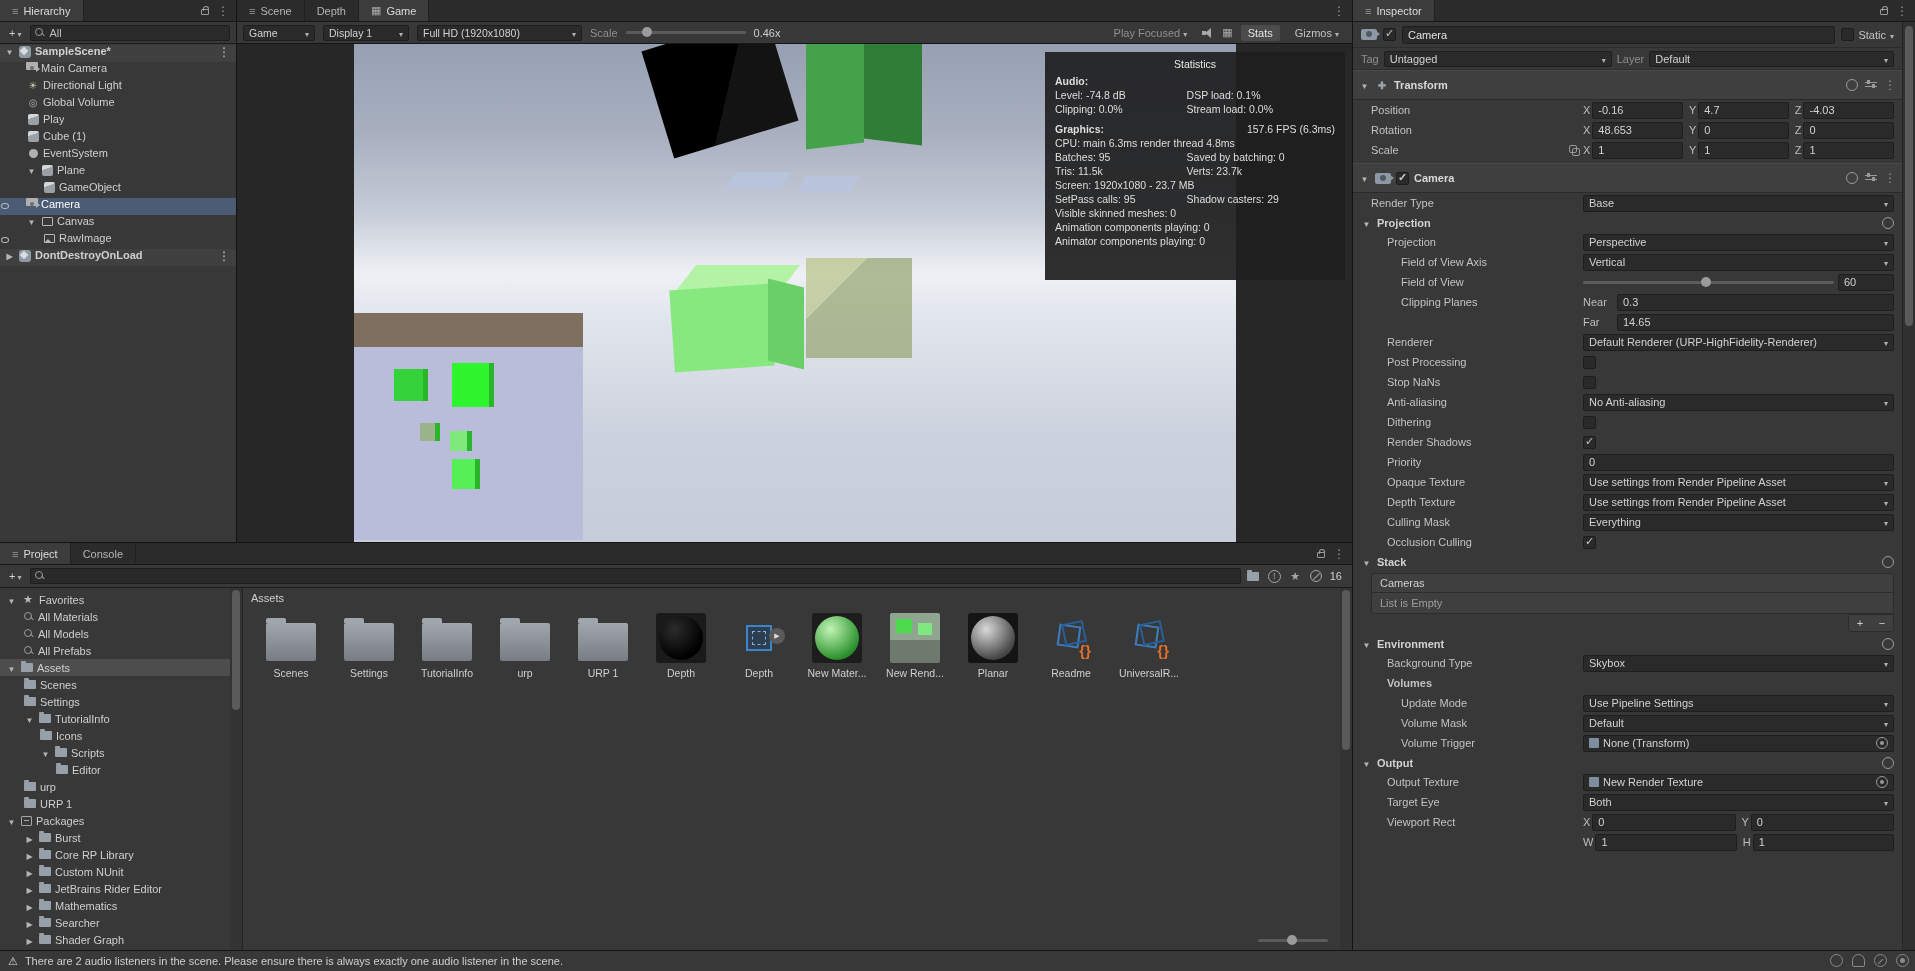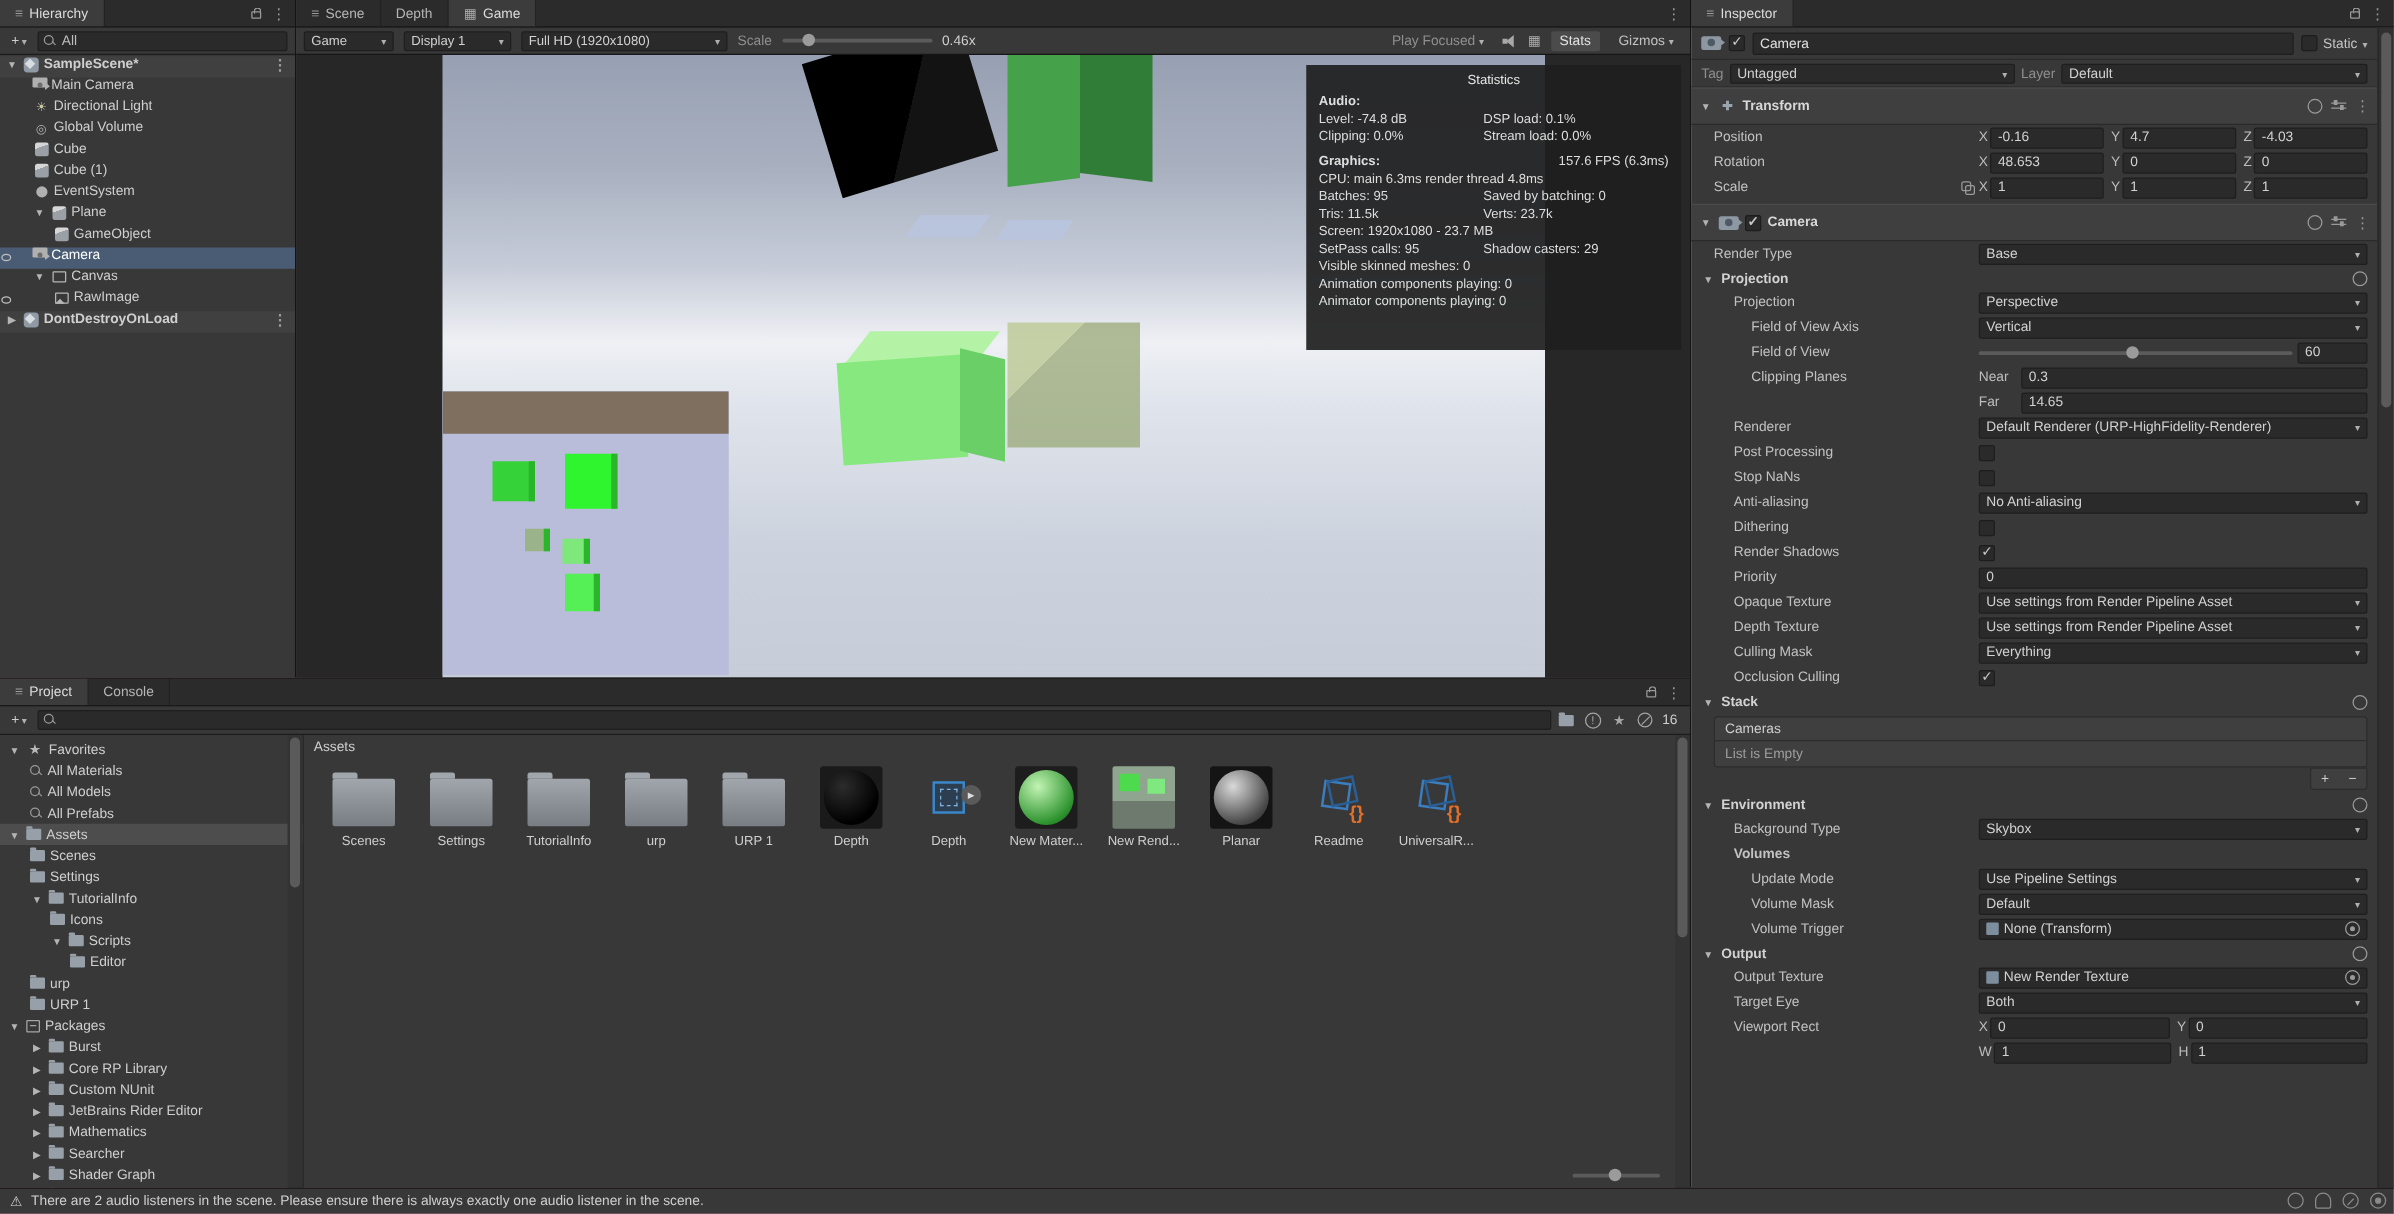--- a/index.html
+++ b/index.html
@@ -254,21 +254,21 @@
               <span class="hlabel">Directional Light</span>
             </div>
             <div class="hrow ind1">
               <span class="gly vol-ico"></span>
               <span class="hlabel">Global Volume</span>
             </div>
             <div class="hrow ind1">
               <span class="gly">
                   <span class="cube-ico"></span>
                 </span>
-              <span class="hlabel">Cube</span>
+              <span class="hlabel">Play</span>
             </div>
             <div class="hrow ind1">
               <span class="gly">
                   <span class="cube-ico"></span>
                 </span>
               <span class="hlabel">Cube (1)</span>
             </div>
             <div class="hrow ind1">
               <span class="gly">
                   <span class="dot-ico"></span>

